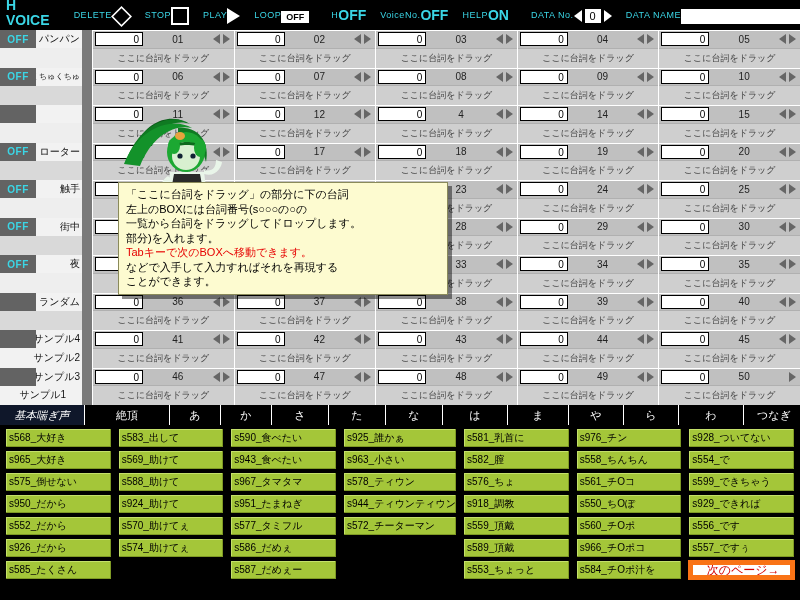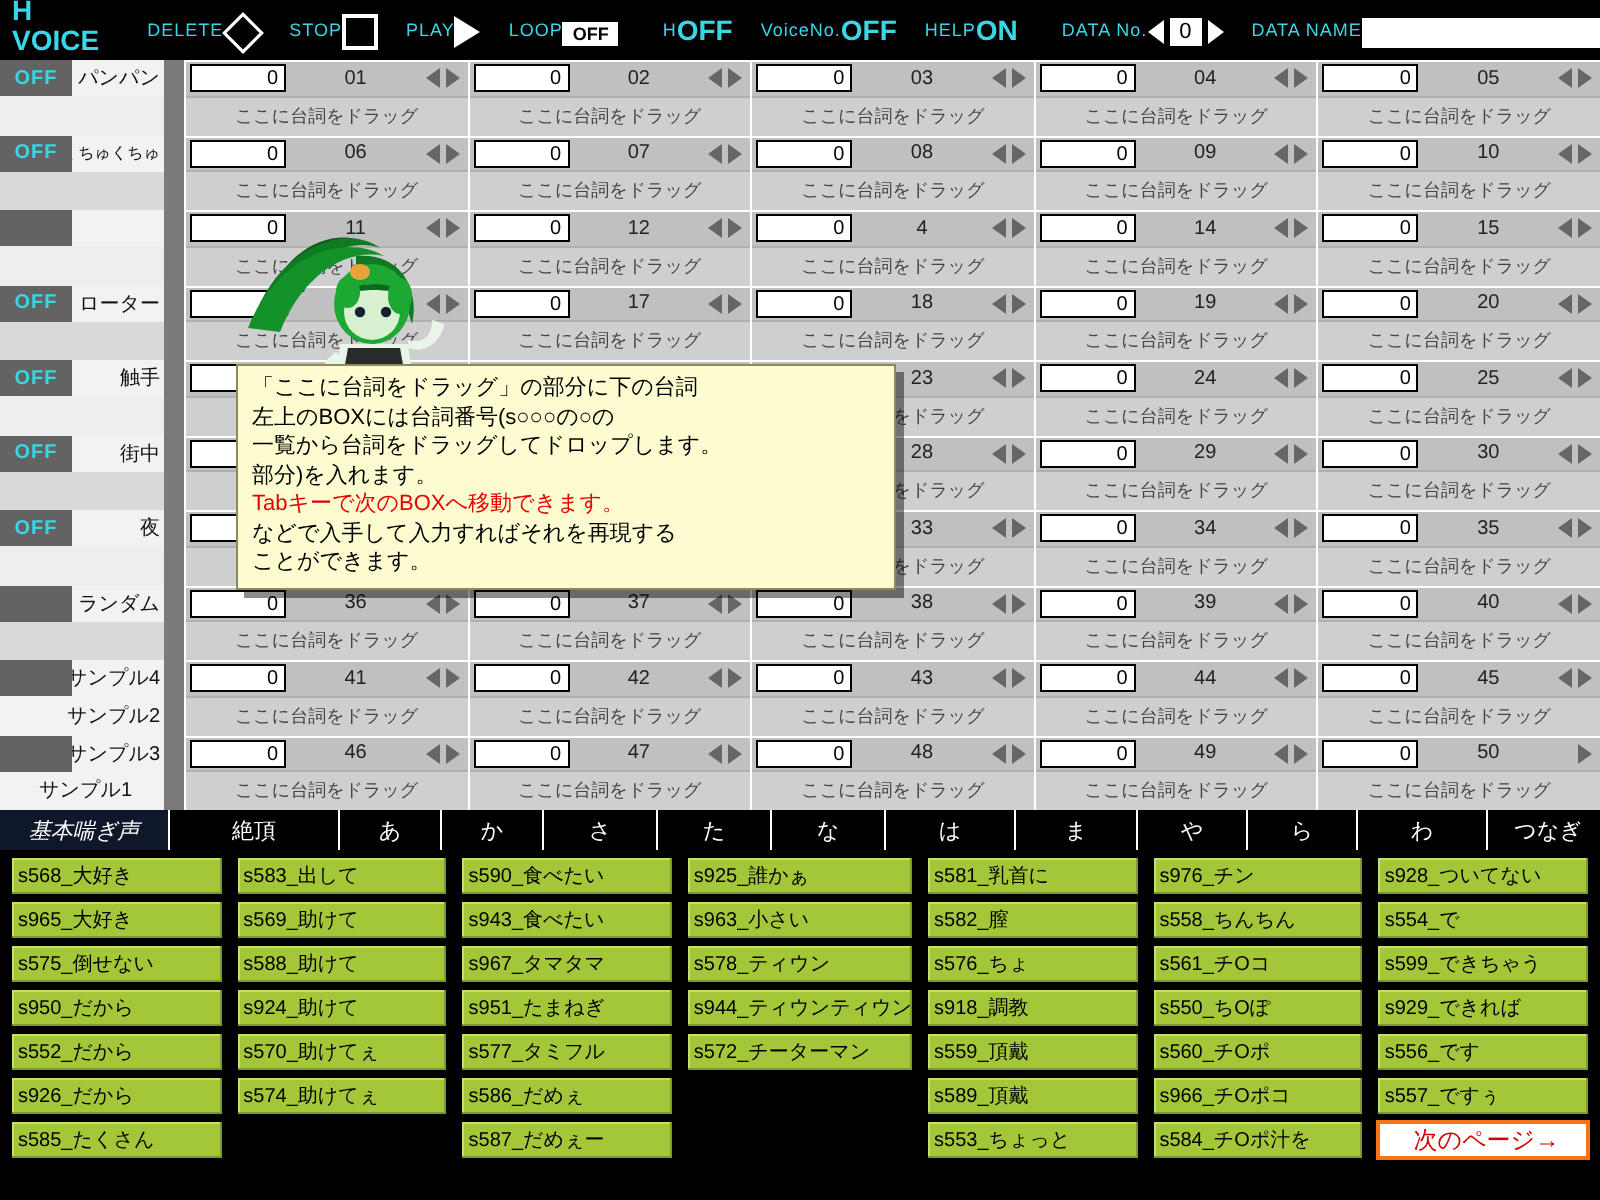--- a/index.html
+++ b/index.html
@@ -75,21 +75,21 @@
        border-right:1px solid #fff;padding:0 4px;white-space:nowrap;background:#000;}
   .tab:first-child{border-left:0;}
   .tab.sel{background:#0f172a;font-style:italic;}
 
   
   .wordpanel{height:auto;background:#000;padding:3px 2px 0 2px;display:flex;gap:0;}
   .wcol{flex:1;display:flex;flex-direction:column;gap:2px;padding:0 3px;}
   .wbtn{height:20px;background:#a4c639;border:1px solid #000;color:#000;font-size:10px;
         display:flex;align-items:center;padding-left:3px;box-sizing:border-box;white-space:nowrap;overflow:hidden;
         box-shadow:inset -1px -1px 0 #7f9a25, inset 1px 1px 0 #c4e06a;}
-  .wbtn.nextpage{background:#fff;color:#d40000;justify-content:center;font-size:12px;border:2px solid #f97316;box-shadow:none;}
+  .wbtn.nextpage{background:#fff;color:#d40000;justify-content:center;font-size:12px;border:5px solid #f97316;box-shadow:none;}
 </style>
 </head>
 <body>
 
 <div class="app">
 
   <div class="header">
 
     <div class="hdr-title">
       <span class="t1">ACME IKU</span>

